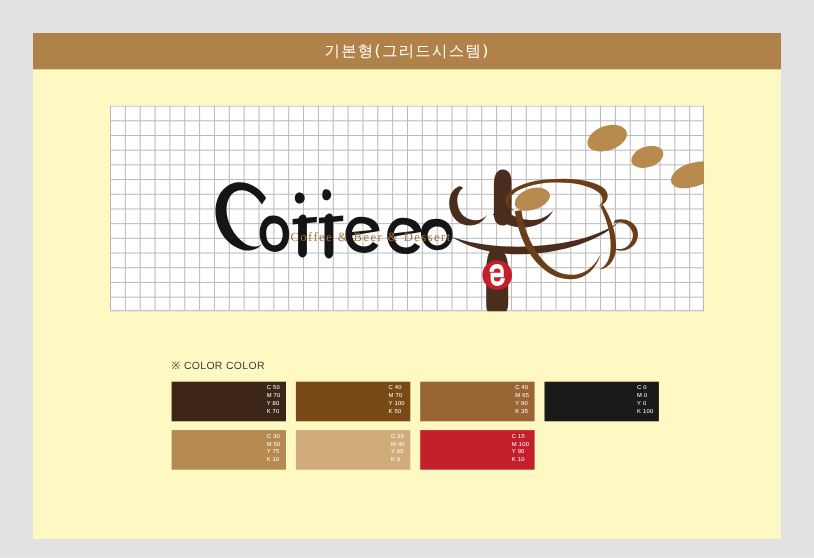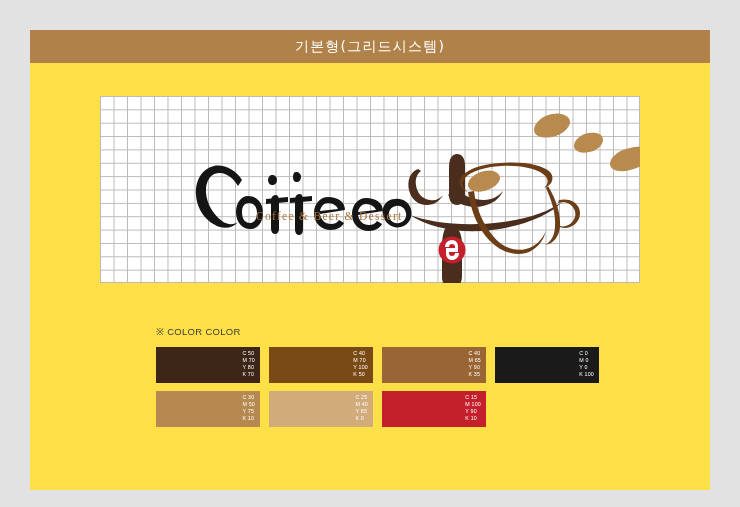--- a/index.html
+++ b/index.html
@@ -20,21 +20,21 @@
     height: 507px;
   }
 
   
   .page-sheet {
     position: absolute;
     left: 30px;
     top: 30px;
     width: 680px;
     height: 460px;
-    background: #fde047;
+    background: #fef9c3;
   }
 
   
   .header-band {
     position: absolute;
     left: 0;
     top: 0;
     width: 680px;
     height: 33px;
     background: #b08249;
@@ -74,21 +74,21 @@
     left: 70px;
     top: 66px;
     width: 540px;
     height: 187px;
     pointer-events: none;
   }
   .logo-svg { display: block; }
 
   .tagline {
     position: absolute;
-    left: 156px;
+    left: 164px;
     top: 114px;
     font-family: "Liberation Serif", serif;
     font-size: 11.5px;
     color: #a9743a;
     letter-spacing: 1.3px;
     white-space: nowrap;
   }
 
   
   .color-section {

